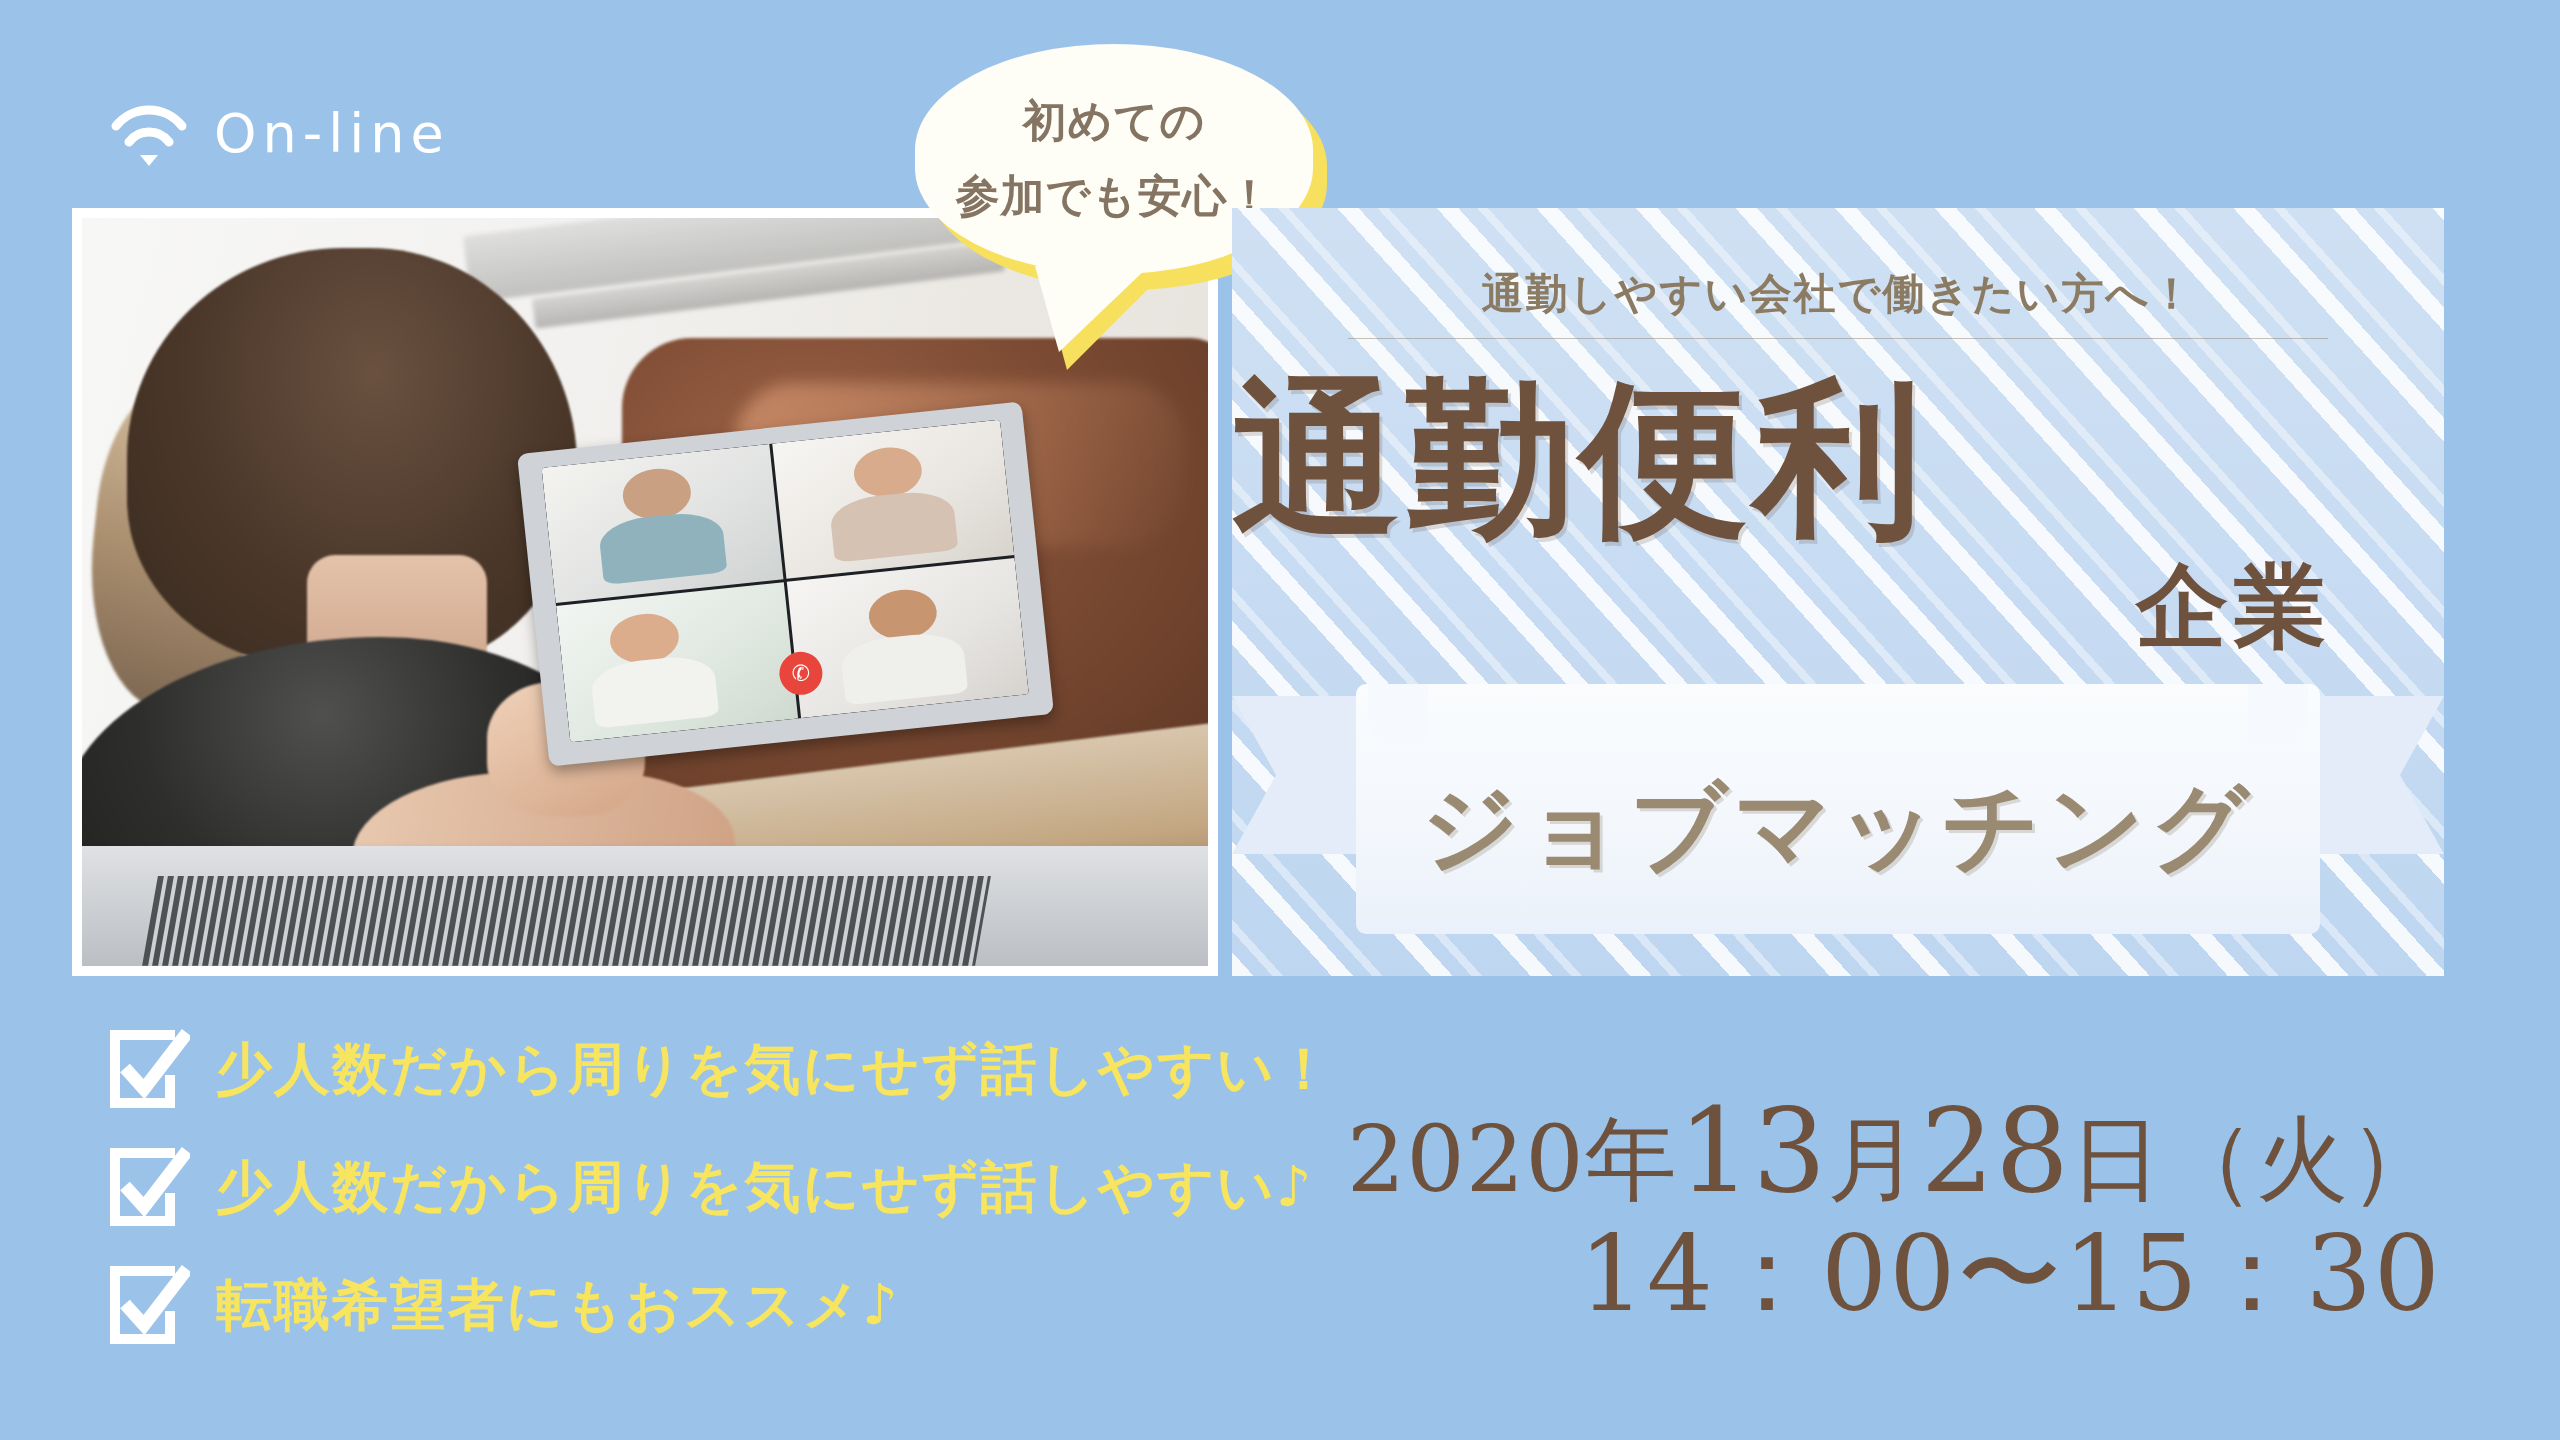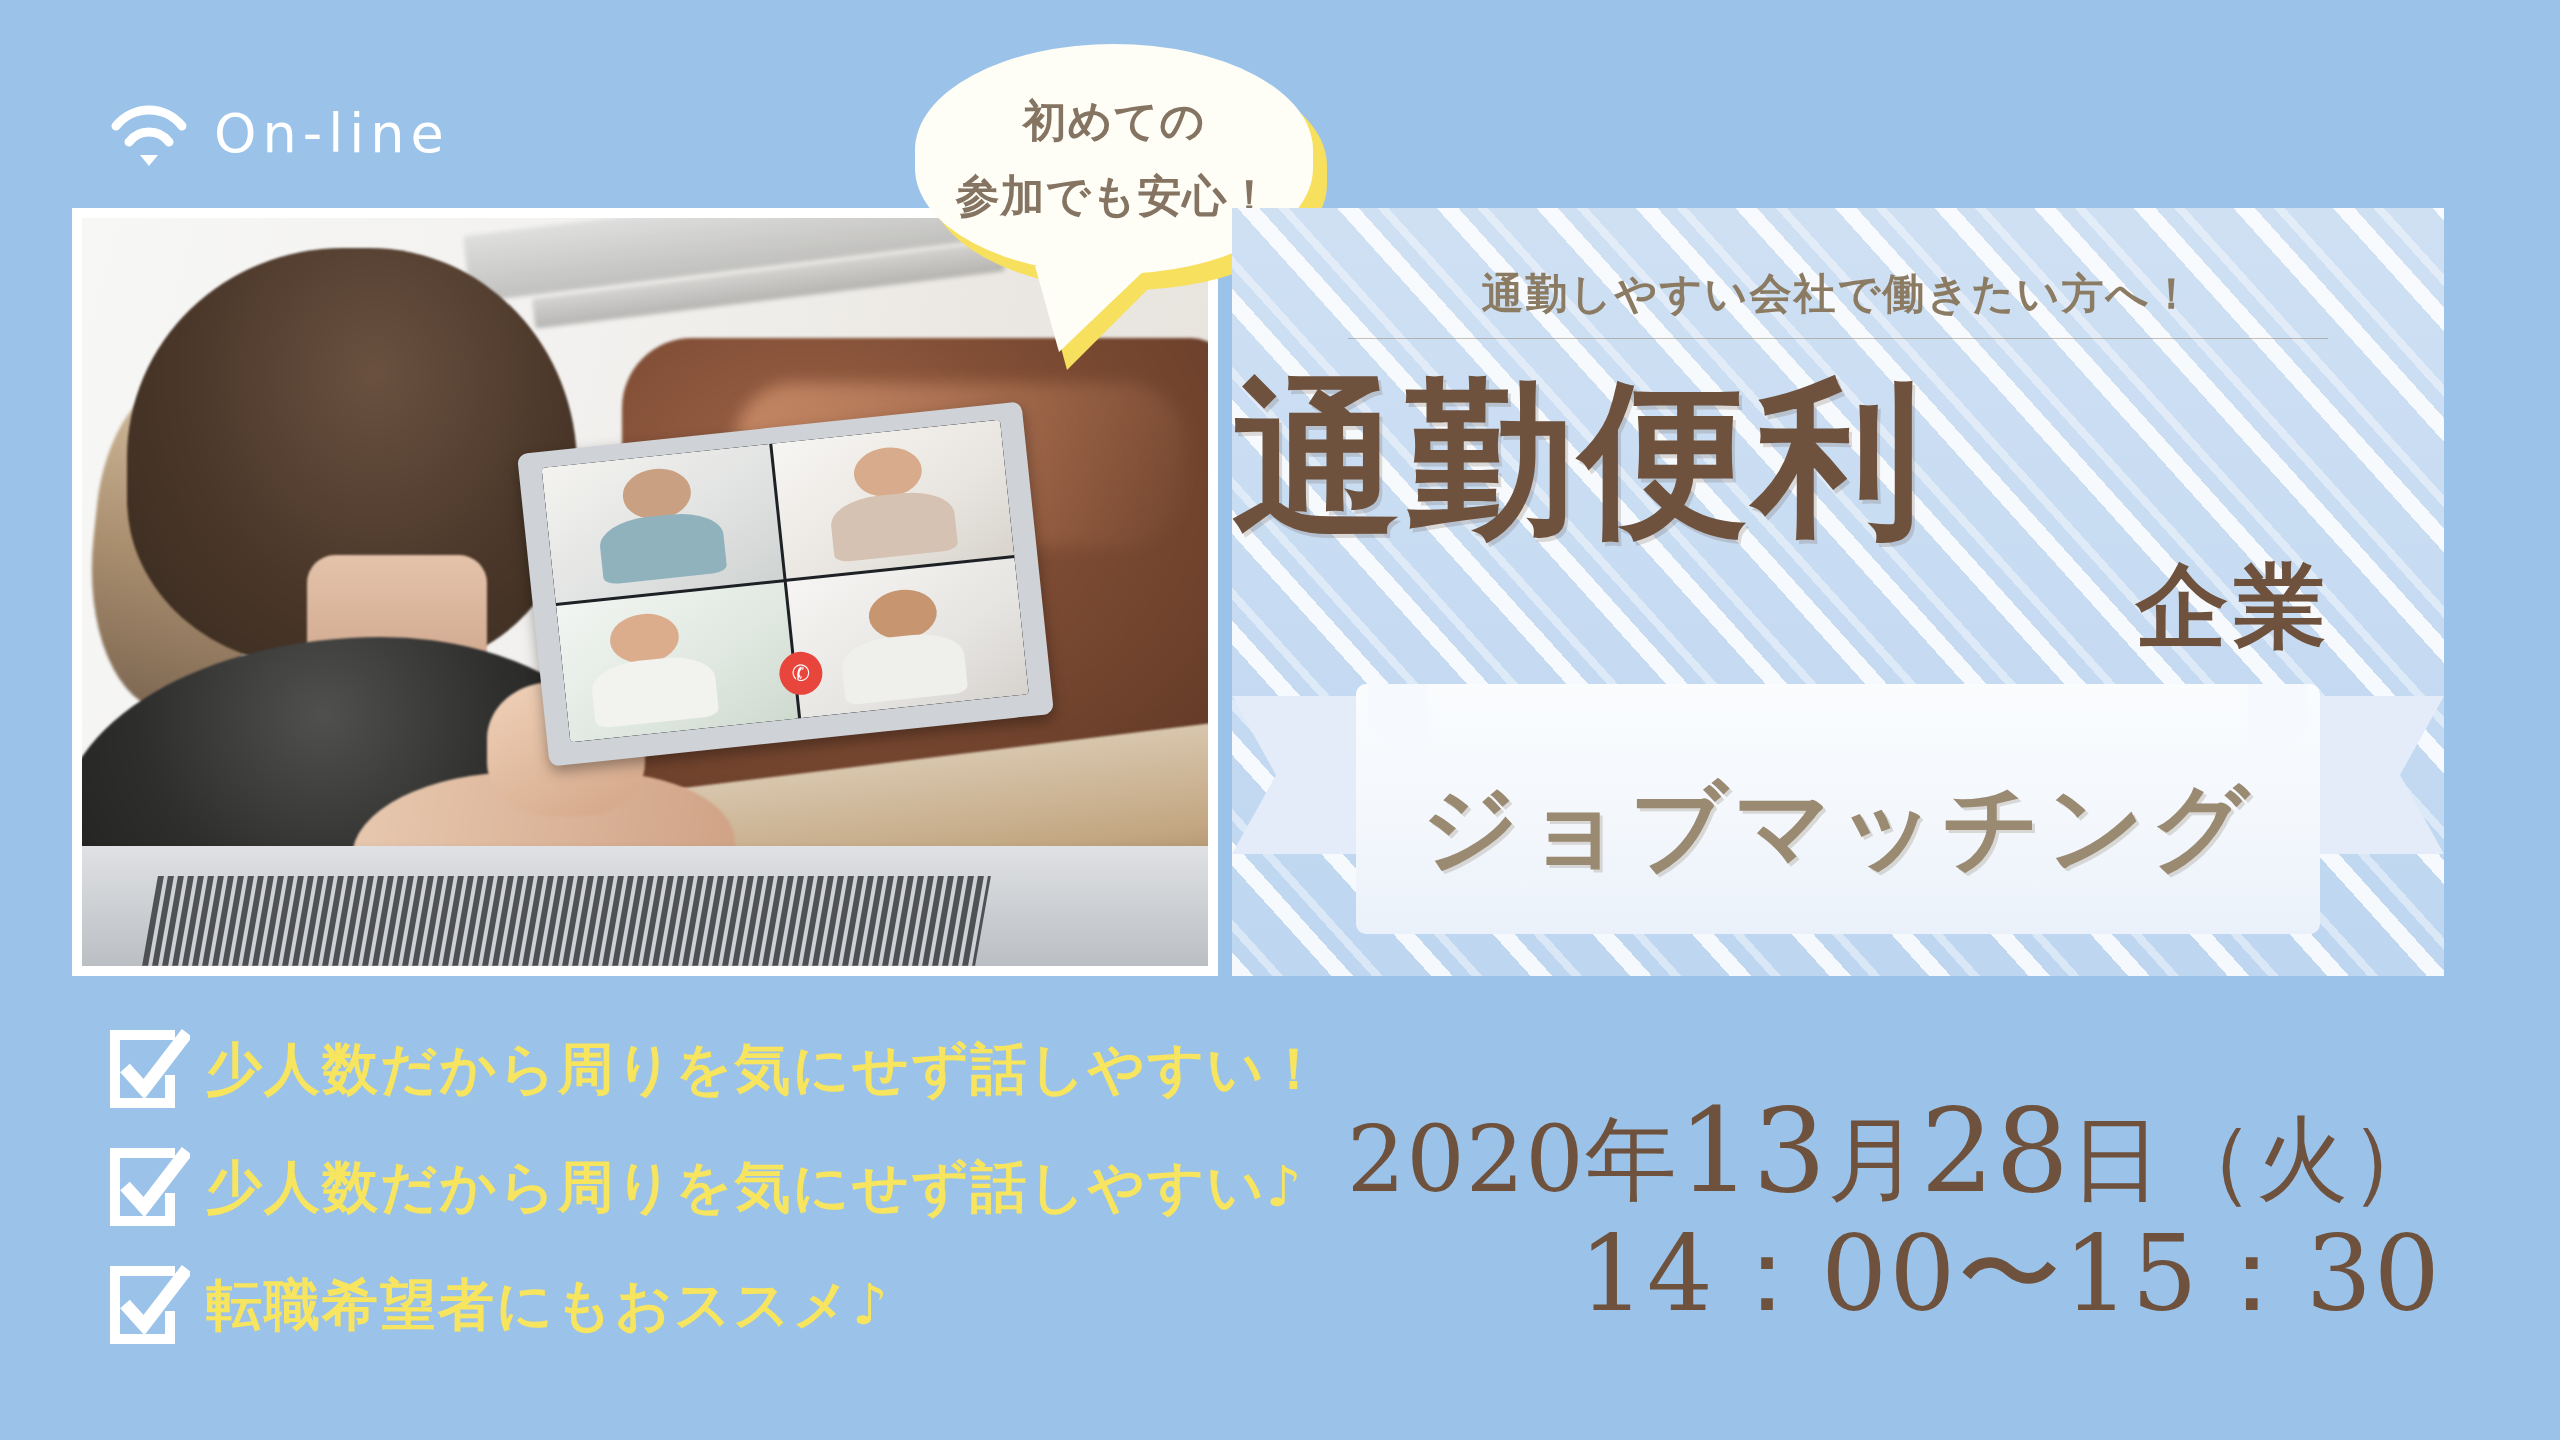--- a/index.html
+++ b/index.html
@@ -186,21 +186,21 @@
   }
   .ribbon-text{
     color:#9A8A72;font-size:96px;font-weight:700;letter-spacing:6px;
     font-family:"DejaVu Sans",sans-serif;line-height:1;
     text-shadow:3px 3px 0 rgba(120,104,82,.22);
     margin-top:36px;
   }
 
   
   .checklist{position:absolute;left:108px;top:1028px;}
-  .check-row{display:flex;align-items:center;gap:16px;margin-bottom:36px;}
+  .check-row{display:flex;align-items:center;gap:26px;margin-bottom:36px;}
   .check-icon{width:82px;height:82px;flex:0 0 82px;position:relative;}
   .check-text{
     color:#F7E45F;font-size:56px;font-weight:700;letter-spacing:2px;
     white-space:nowrap;font-family:"DejaVu Sans",sans-serif;line-height:1;
   }
 
   
   .datetime{
     position:absolute;right:118px;top:1086px;text-align:right;
     color:#6E523D;font-family:"DejaVu Serif","Liberation Serif",serif;

